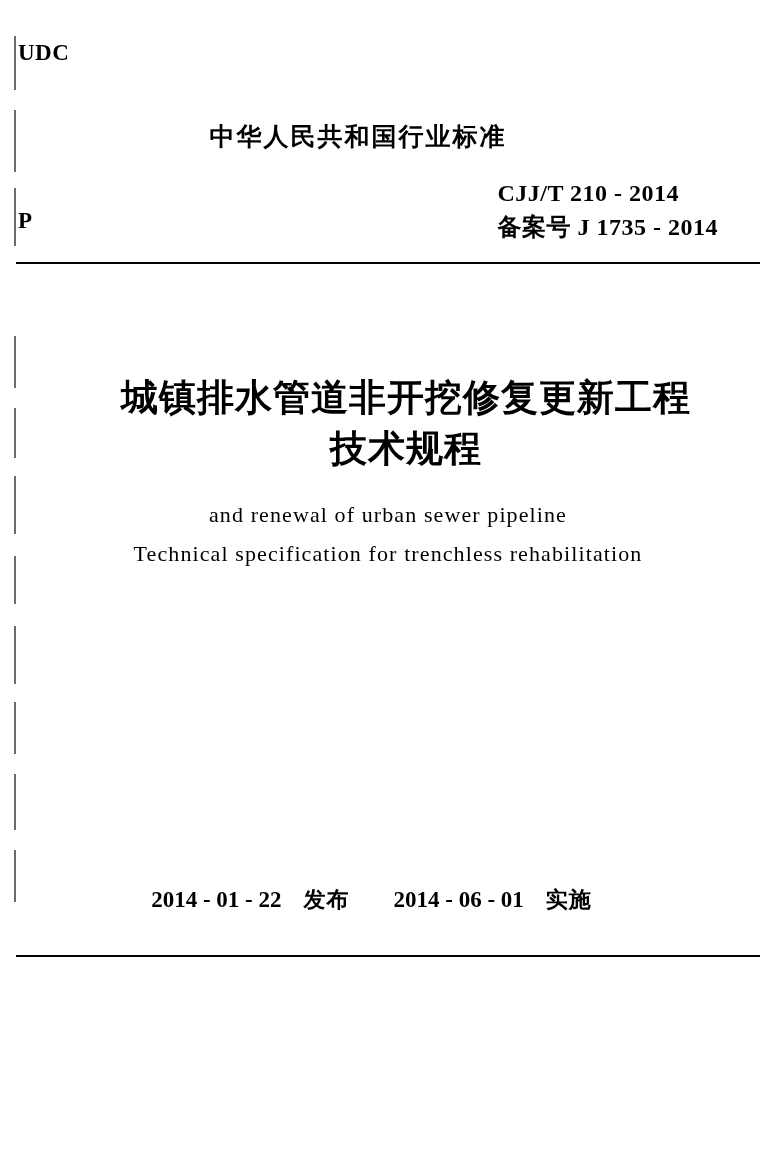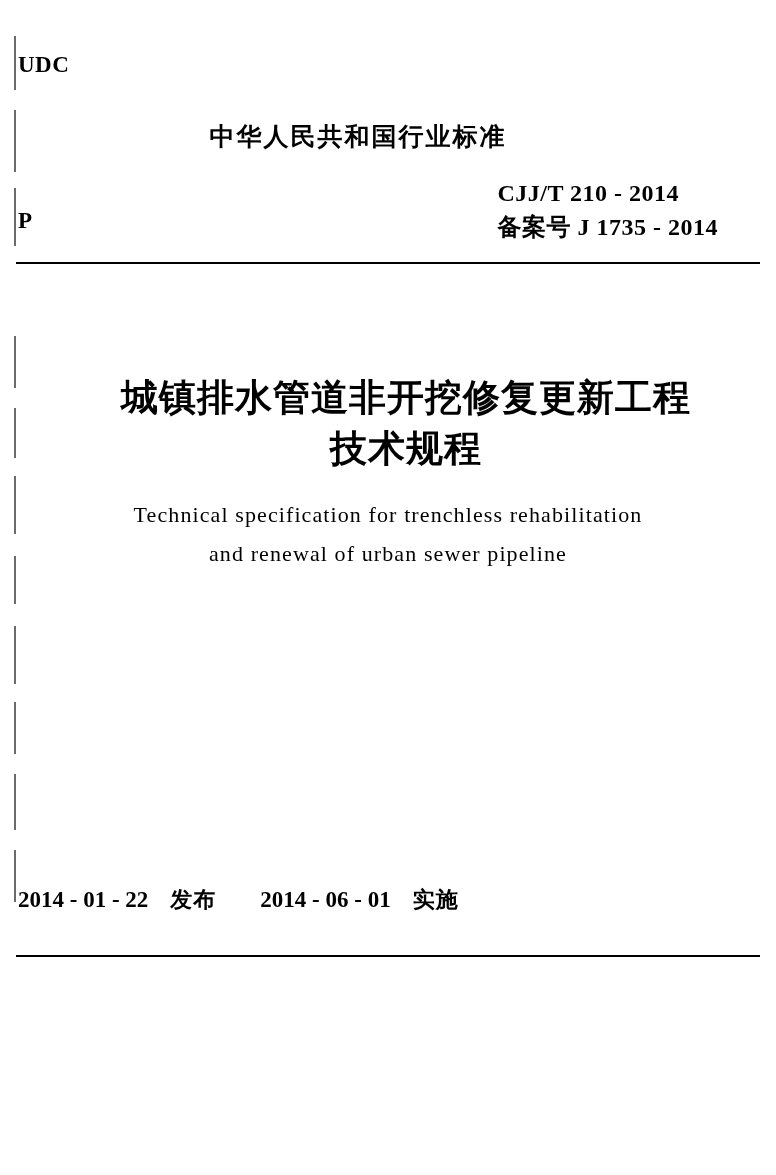--- a/index.html
+++ b/index.html
@@ -34,21 +34,21 @@
     position: absolute;
     left: 0;
     width: 2px;
     background: #6b6b6b;
   }
 
   
   .udc {
     position: absolute;
     left: 18px;
-    top: 52px;
+    top: 40px;
     font-family: "Liberation Serif", serif;
     font-weight: bold;
     font-size: 23px;
     letter-spacing: 0.5px;
   }
   .pmark {
     position: absolute;
     left: 18px;
     top: 208px;
     font-family: "Liberation Serif", serif;
@@ -126,21 +126,21 @@
     letter-spacing: 1.1px;
   }
 
   
   .dates {
     position: absolute;
     left: 16px;
     right: 16px;
     top: 885px;
     display: flex;
-    justify-content: flex-start;
+    justify-content: center;
     align-items: baseline;
     font-family: "Liberation Serif", serif;
     font-weight: bold;
     font-size: 23px;
     gap: 44px;
   }
   .dates .cell {
     display: flex;
     align-items: baseline;
     gap: 22px;
@@ -203,22 +203,22 @@
   </div>
 
   <div class="rule rule-top"></div>
 
   <div class="title-cn">
     <div>城镇排水管道非开挖修复更新工程</div>
     <div>技术规程</div>
   </div>
 
   <div class="title-en">
+    <div>and renewal of urban sewer pipeline</div>
     <div>Technical specification for trenchless rehabilitation</div>
-    <div>and renewal of urban sewer pipeline</div>
   </div>
 
   <div class="dates">
     <div class="cell left">
       <span>2014 - 01 - 22</span>
       <span class="cn">发布</span>
     </div>
     <div class="cell right">
       <span>2014 - 06 - 01</span>
       <span class="cn">实施</span>

